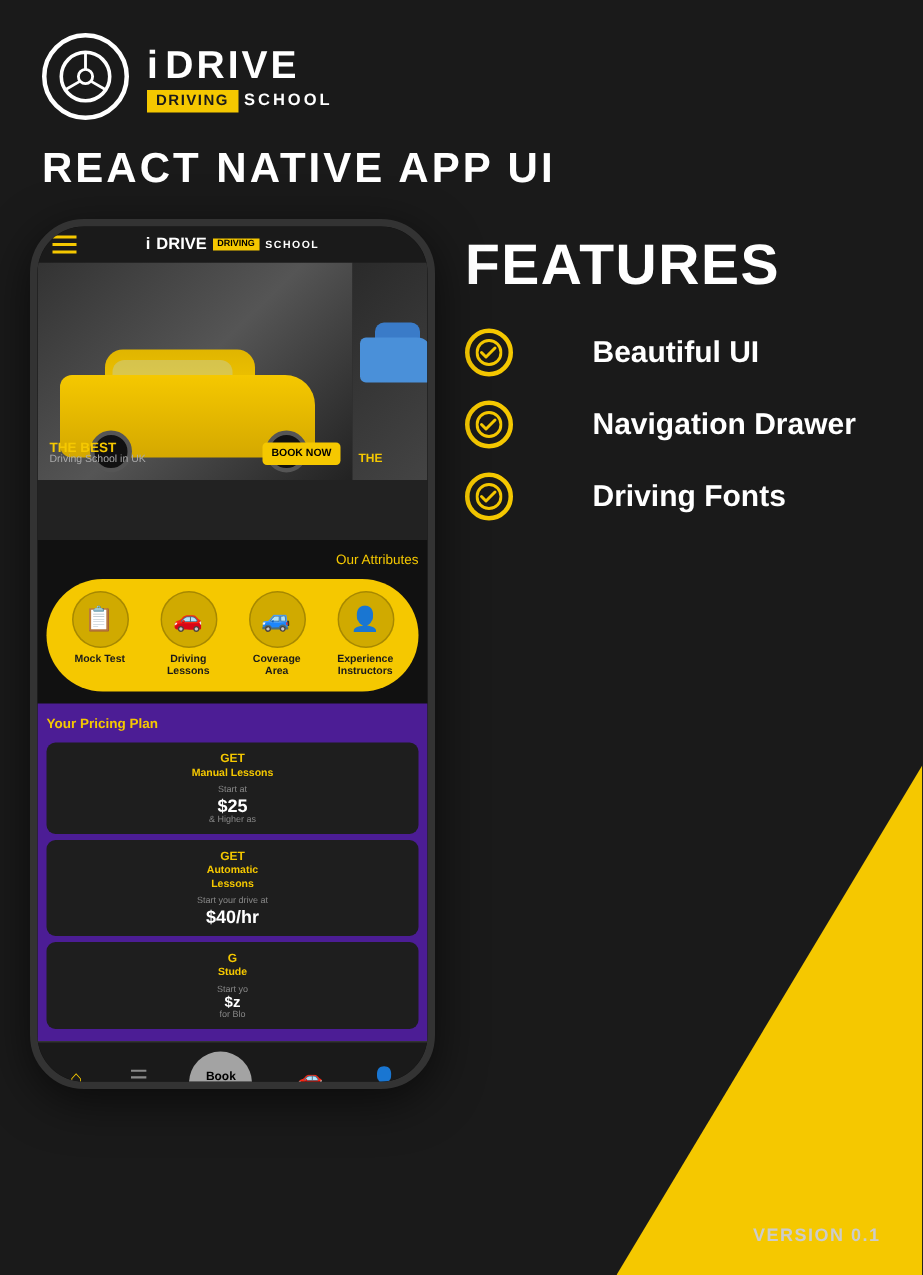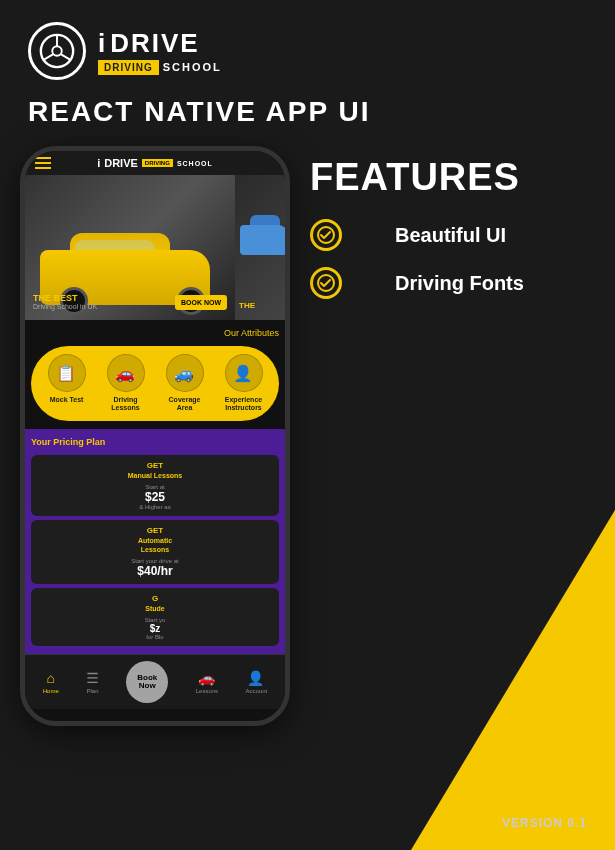--- a/index.html
+++ b/index.html
@@ -201,21 +201,21 @@
 
     .app-school-text {
       color: #fff;
       font-size: 7px;
       font-weight: 700;
       letter-spacing: 1px;
     }
 
     
     .phone-carousel {
-      height: 145px;
+      height: 185px;
       background: #222;
       display: flex;
       overflow: hidden;
       position: relative;
     }
 
     .carousel-main {
       width: 210px;
       height: 145px;
       background: linear-gradient(135deg, #333 0%, #555 50%, #222 100%);
@@ -742,28 +742,37 @@
       <div class="feature-item">
         <div class="check-icon">
           <svg width="18" height="18" viewBox="0 0 18 18">
             <circle cx="9" cy="9" r="8" stroke="#f5c800" stroke-width="2" fill="none"></circle>
             <polyline points="4,9 7,12 13,6" stroke="#f5c800" stroke-width="2" fill="none" stroke-linecap="round" stroke-linejoin="round"></polyline>
           </svg>
         </div>
         <span class="feature-text">Beautiful UI</span>
       </div>
 
-
       <div class="feature-item">
         <div class="check-icon">
           <svg width="18" height="18" viewBox="0 0 18 18">
             <circle cx="9" cy="9" r="8" stroke="#f5c800" stroke-width="2" fill="none"></circle>
             <polyline points="4,9 7,12 13,6" stroke="#f5c800" stroke-width="2" fill="none" stroke-linecap="round" stroke-linejoin="round"></polyline>
           </svg>
         </div>
+        <span class="feature-text">Navigation Drawer</span>
+      </div>
+
+      <div class="feature-item">
+        <div class="check-icon">
+          <svg width="18" height="18" viewBox="0 0 18 18">
+            <circle cx="9" cy="9" r="8" stroke="#f5c800" stroke-width="2" fill="none"></circle>
+            <polyline points="4,9 7,12 13,6" stroke="#f5c800" stroke-width="2" fill="none" stroke-linecap="round" stroke-linejoin="round"></polyline>
+          </svg>
+        </div>
         <span class="feature-text">Driving Fonts</span>
       </div>
     </div>
 
   </div>
 
   <div class="version-text">VERSION 0.1</div>
 
 </div>
 

